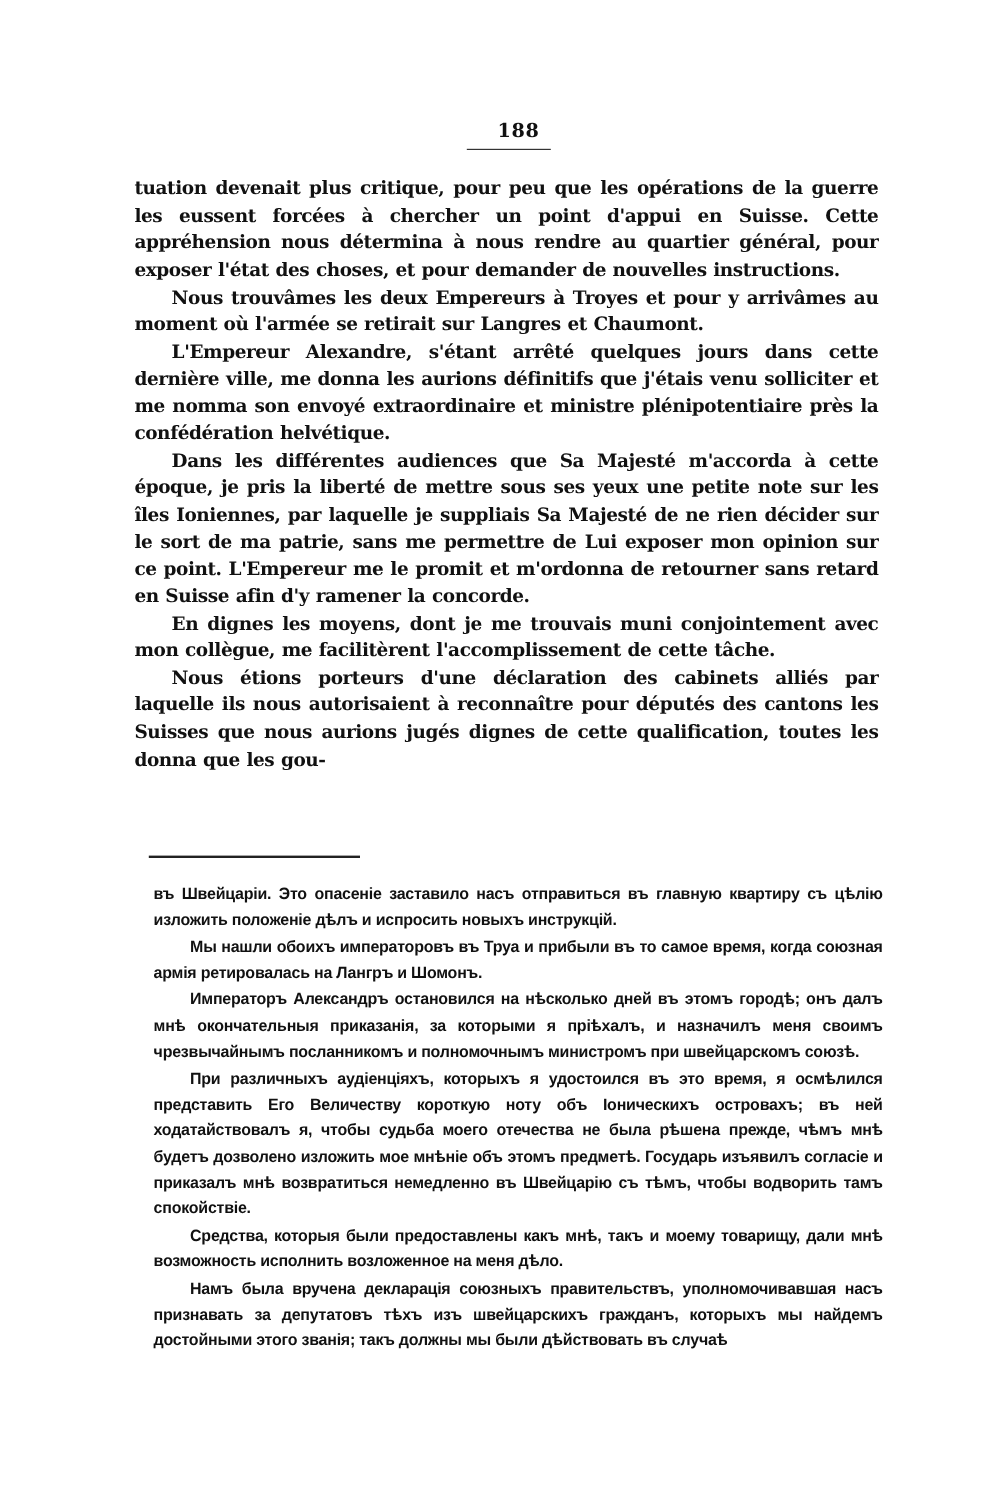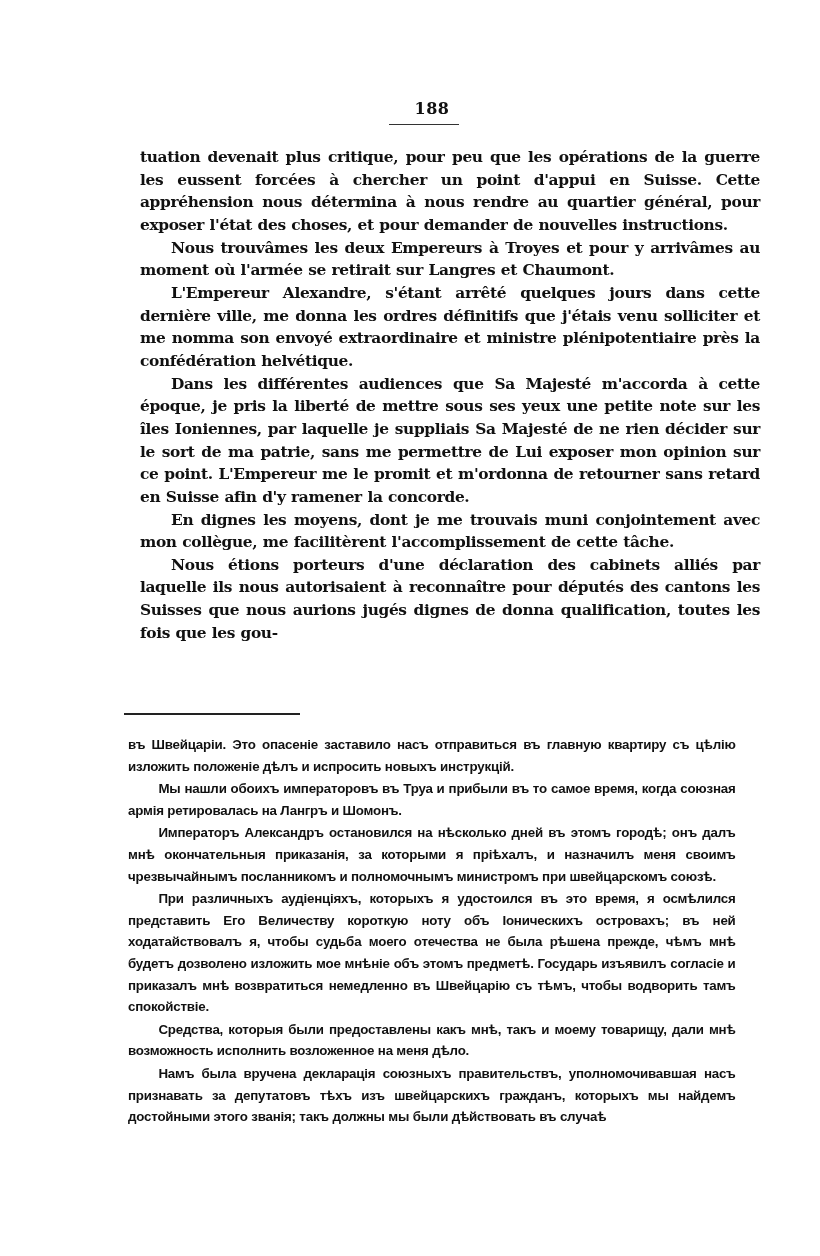--- a/index.html
+++ b/index.html
@@ -38,21 +38,21 @@
     .page-number-rule {
       position: absolute;
       top: 124px;
       left: 389px;
       width: 70px;
       height: 1px;
       background: #333;
     }
     .main-text {
       position: absolute;
-      left: 140px;
+      left: 112px;
       top: 146px;
       width: 620px;
       font-family: "DejaVu Serif", serif;
       font-weight: bold;
       font-size: 15.4px;
       line-height: 22.65px;
       text-align: justify;
       letter-spacing: -0.35px;
       word-spacing: 0.5px;
     }
@@ -102,24 +102,24 @@
 <body>
 
 <div class="page">
 
   <div class="page-number">188</div>
   <div class="page-number-rule"></div>
 
   <div class="main-text">
     <p class="continuation">tuation devenait plus critique, pour peu que les opérations de la guerre les eussent forcées à chercher un point d'appui en Suisse. Cette appréhension nous détermina à nous rendre au quartier général, pour exposer l'état des choses, et pour demander de nouvelles instructions.</p>
     <p>Nous trouvâmes les deux Empereurs à Troyes et pour y arrivâmes au moment où l'armée se retirait sur Langres et Chaumont.</p>
-    <p>L'Empereur Alexandre, s'étant arrêté quelques jours dans cette dernière ville, me donna les ordres définitifs que j'étais venu solliciter et me nomma son envoyé extraordinaire et ministre plénipotentiaire près la confédération helvétique.</p>
+    <p>L'Empereur Alexandre, s'étant arrêté quelques jours dans cette dernière ville, me donna les aurions définitifs que j'étais venu solliciter et me nomma son envoyé extraordinaire et ministre plénipotentiaire près la confédération helvétique.</p>
     <p>Dans les différentes audiences que Sa Majesté m'accorda à cette époque, je pris la liberté de mettre sous ses yeux une petite note sur les îles Ioniennes, par laquelle je suppliais Sa Majesté de ne rien décider sur le sort de ma patrie, sans me permettre de Lui exposer mon opinion sur ce point. L'Empereur me le promit et m'ordonna de retourner sans retard en Suisse afin d'y ramener la concorde.</p>
     <p>En dignes les moyens, dont je me trouvais muni conjointement avec mon collègue, me facilitèrent l'accomplissement de cette tâche.</p>
-    <p>Nous étions porteurs d'une déclaration des cabinets alliés par laquelle ils nous autorisaient à reconnaître pour députés des cantons les Suisses que nous aurions jugés dignes de donna qualification, toutes les fois que les gou-</p>
+    <p>Nous étions porteurs d'une déclaration des cabinets alliés par laquelle ils nous autorisaient à reconnaître pour députés des cantons les Suisses que nous aurions jugés dignes de cette qualification, toutes les donna que les gou-</p>
   </div>
 
   <div class="footnote-rule"></div>
 
   <div class="footnote-text">
     <p class="continuation">въ Швейцаріи. Это опасеніе заставило насъ отправиться въ главную квартиру съ цѣлію изложить положеніе дѣлъ и испросить новыхъ инструкцій.</p>
     <p>Мы нашли обоихъ императоровъ въ Труа и прибыли въ то самое время, когда союзная армія ретировалась на Лангръ и Шомонъ.</p>
     <p>Императоръ Александръ остановился на нѣсколько дней въ этомъ городѣ; онъ далъ мнѣ окончательныя приказанія, за которыми я пріѣхалъ, и назначилъ меня своимъ чрезвычайнымъ посланникомъ и полномочнымъ министромъ при швейцарскомъ союзѣ.</p>
     <p>При различныхъ аудіенціяхъ, которыхъ я удостоился въ это время, я осмѣлился представить Его Величеству короткую ноту объ Іоническихъ островахъ; въ ней ходатайствовалъ я, чтобы судьба моего отечества не была рѣшена прежде, чѣмъ мнѣ будетъ дозволено изложить мое мнѣніе объ этомъ предметѣ. Государь изъявилъ согласіе и приказалъ мнѣ возвратиться немедленно въ Швейцарію съ тѣмъ, чтобы водворить тамъ спокойствіе.</p>
     <p>Средства, которыя были предоставлены какъ мнѣ, такъ и моему товарищу, дали мнѣ возможность исполнить возложенное на меня дѣло.</p>

